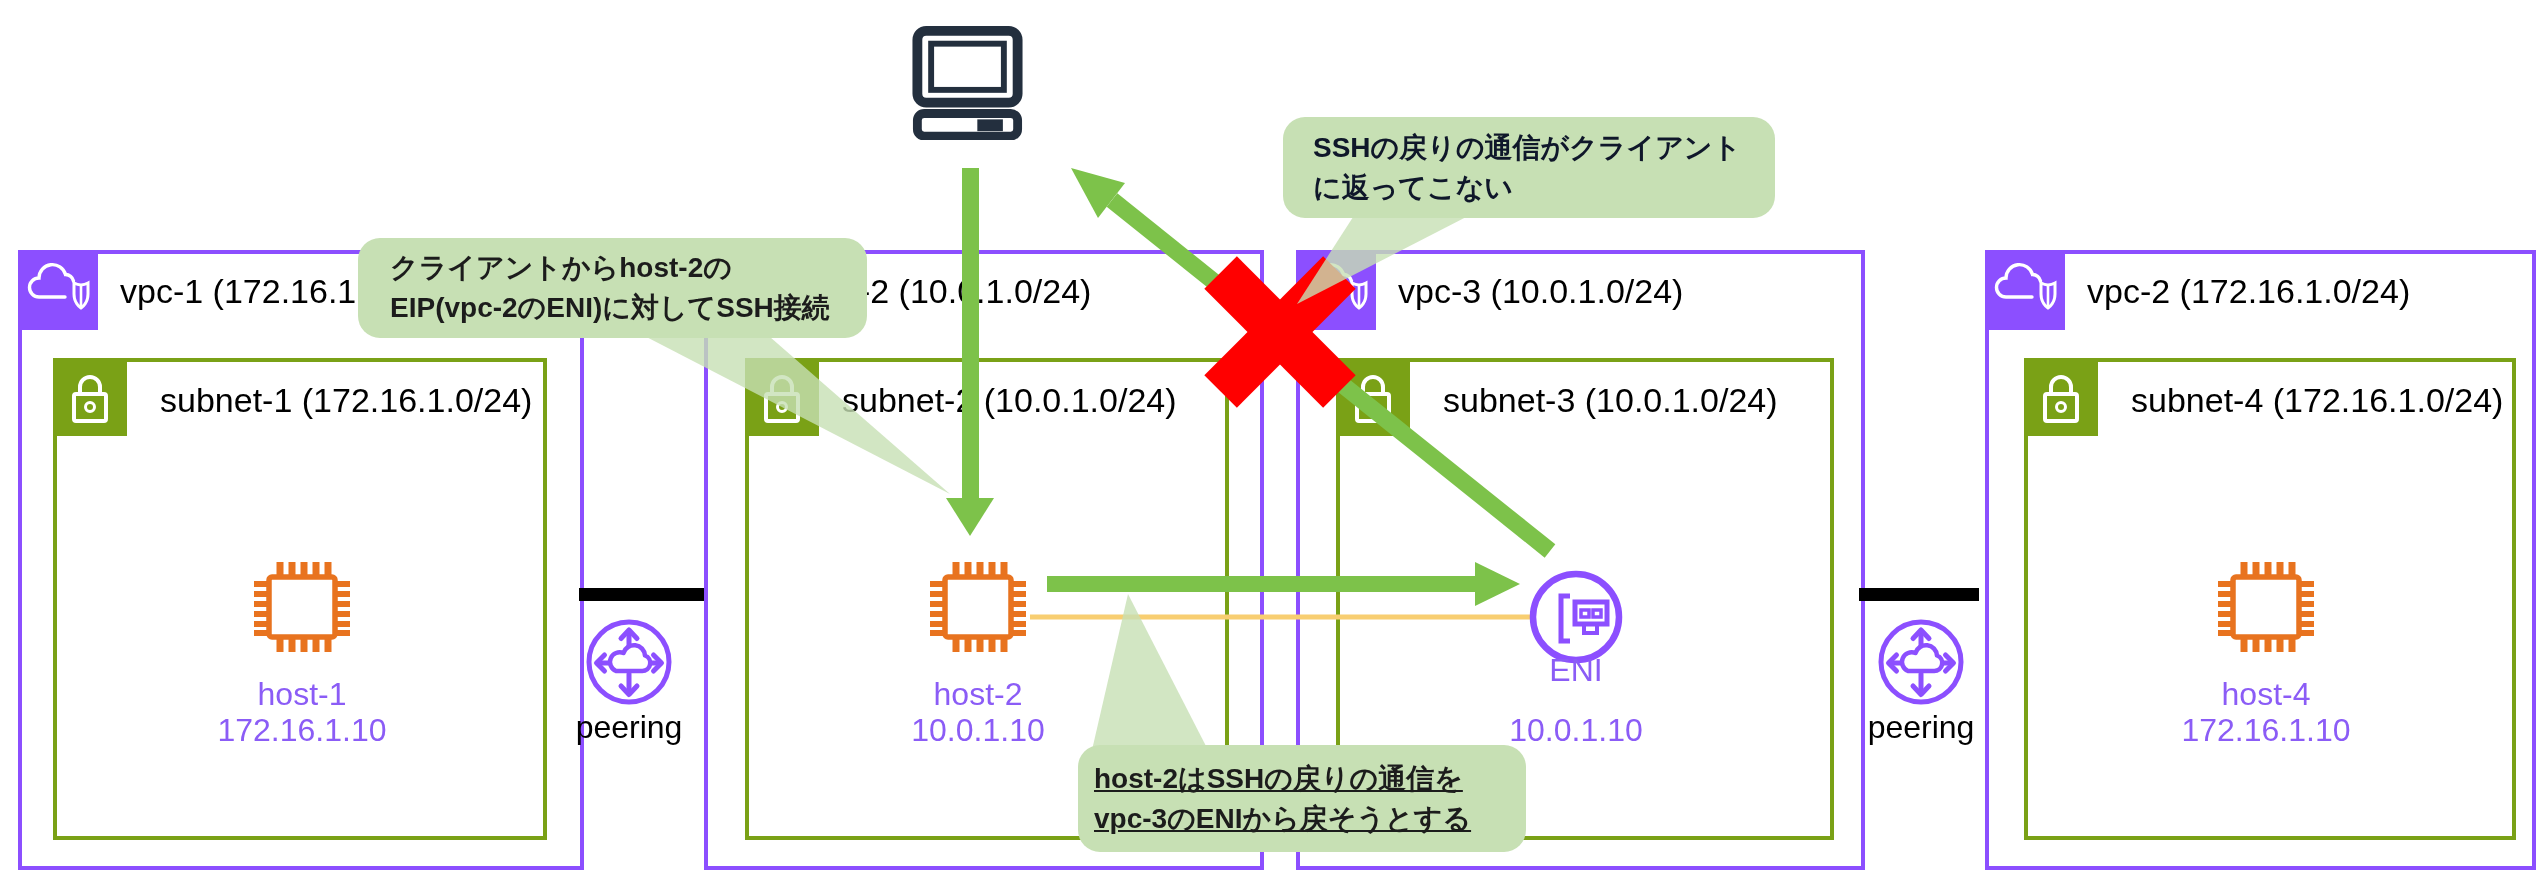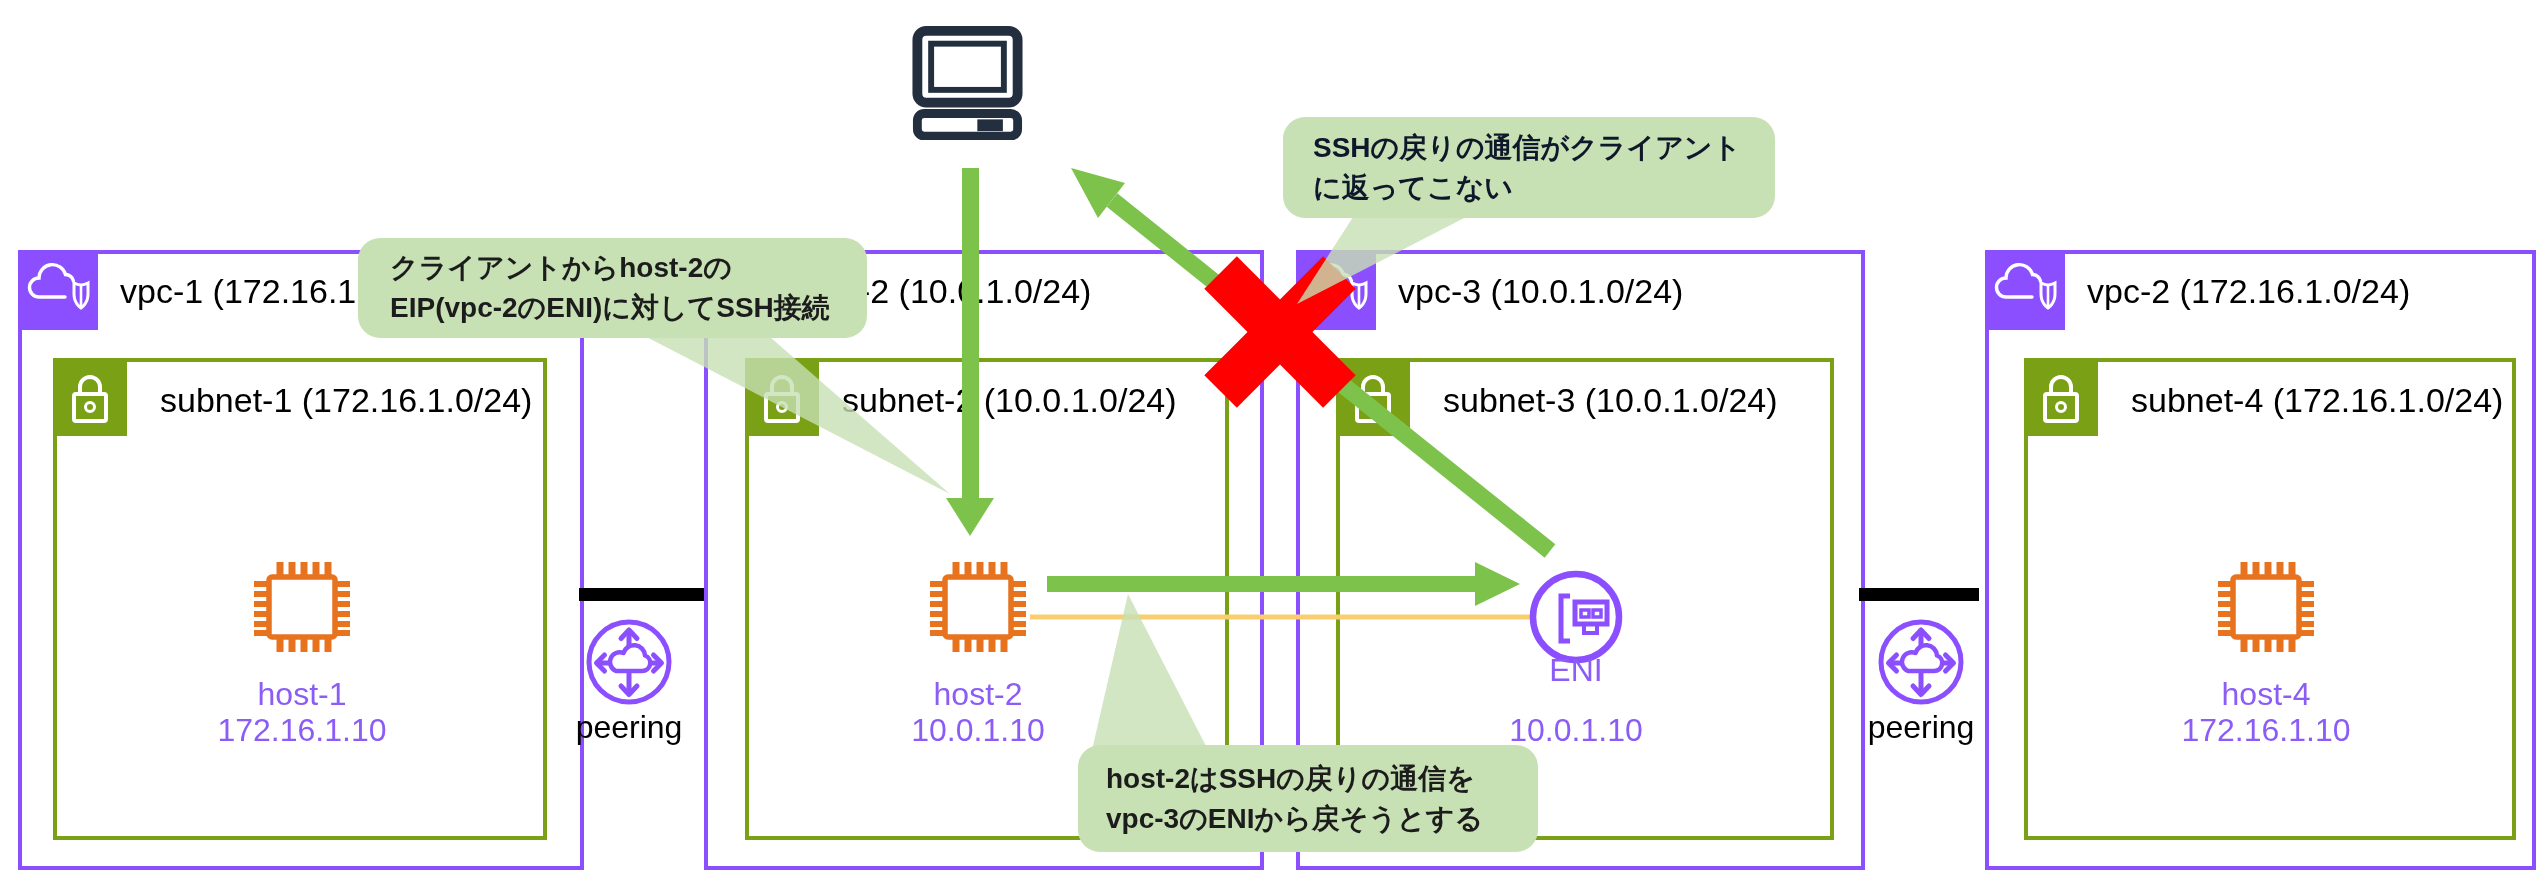--- a/index.html
+++ b/index.html
@@ -306,18 +306,18 @@
   <div class="callout c-dark" style="left:358px;top:238px;width:477px;height:100px;padding-left:32px;">
     <span class="ln">クライアントからhost-2の</span>
     <span class="ln">EIP(vpc-2のENI)に対してSSH接続</span>
   </div>
 
   <div class="callout c-red" style="left:1283px;top:117px;width:462px;height:101px;padding-left:30px;">
     <span class="ln">SSHの戻りの通信がクライアント</span>
     <span class="ln">に返ってこない</span>
   </div>
 
-  <div class="callout c-dark" style="left:1078px;top:745px;width:432px;height:107px;padding-left:28px;">
+  <div class="callout c-dark" style="left:1078px;top:745px;width:432px;height:107px;padding-left:16px;text-decoration:underline;">
     <span class="ln">host-2はSSHの戻りの通信を</span>
     <span class="ln">vpc-3のENIから戻そうとする</span>
   </div>
 
 </div>
 
 </body></html>

